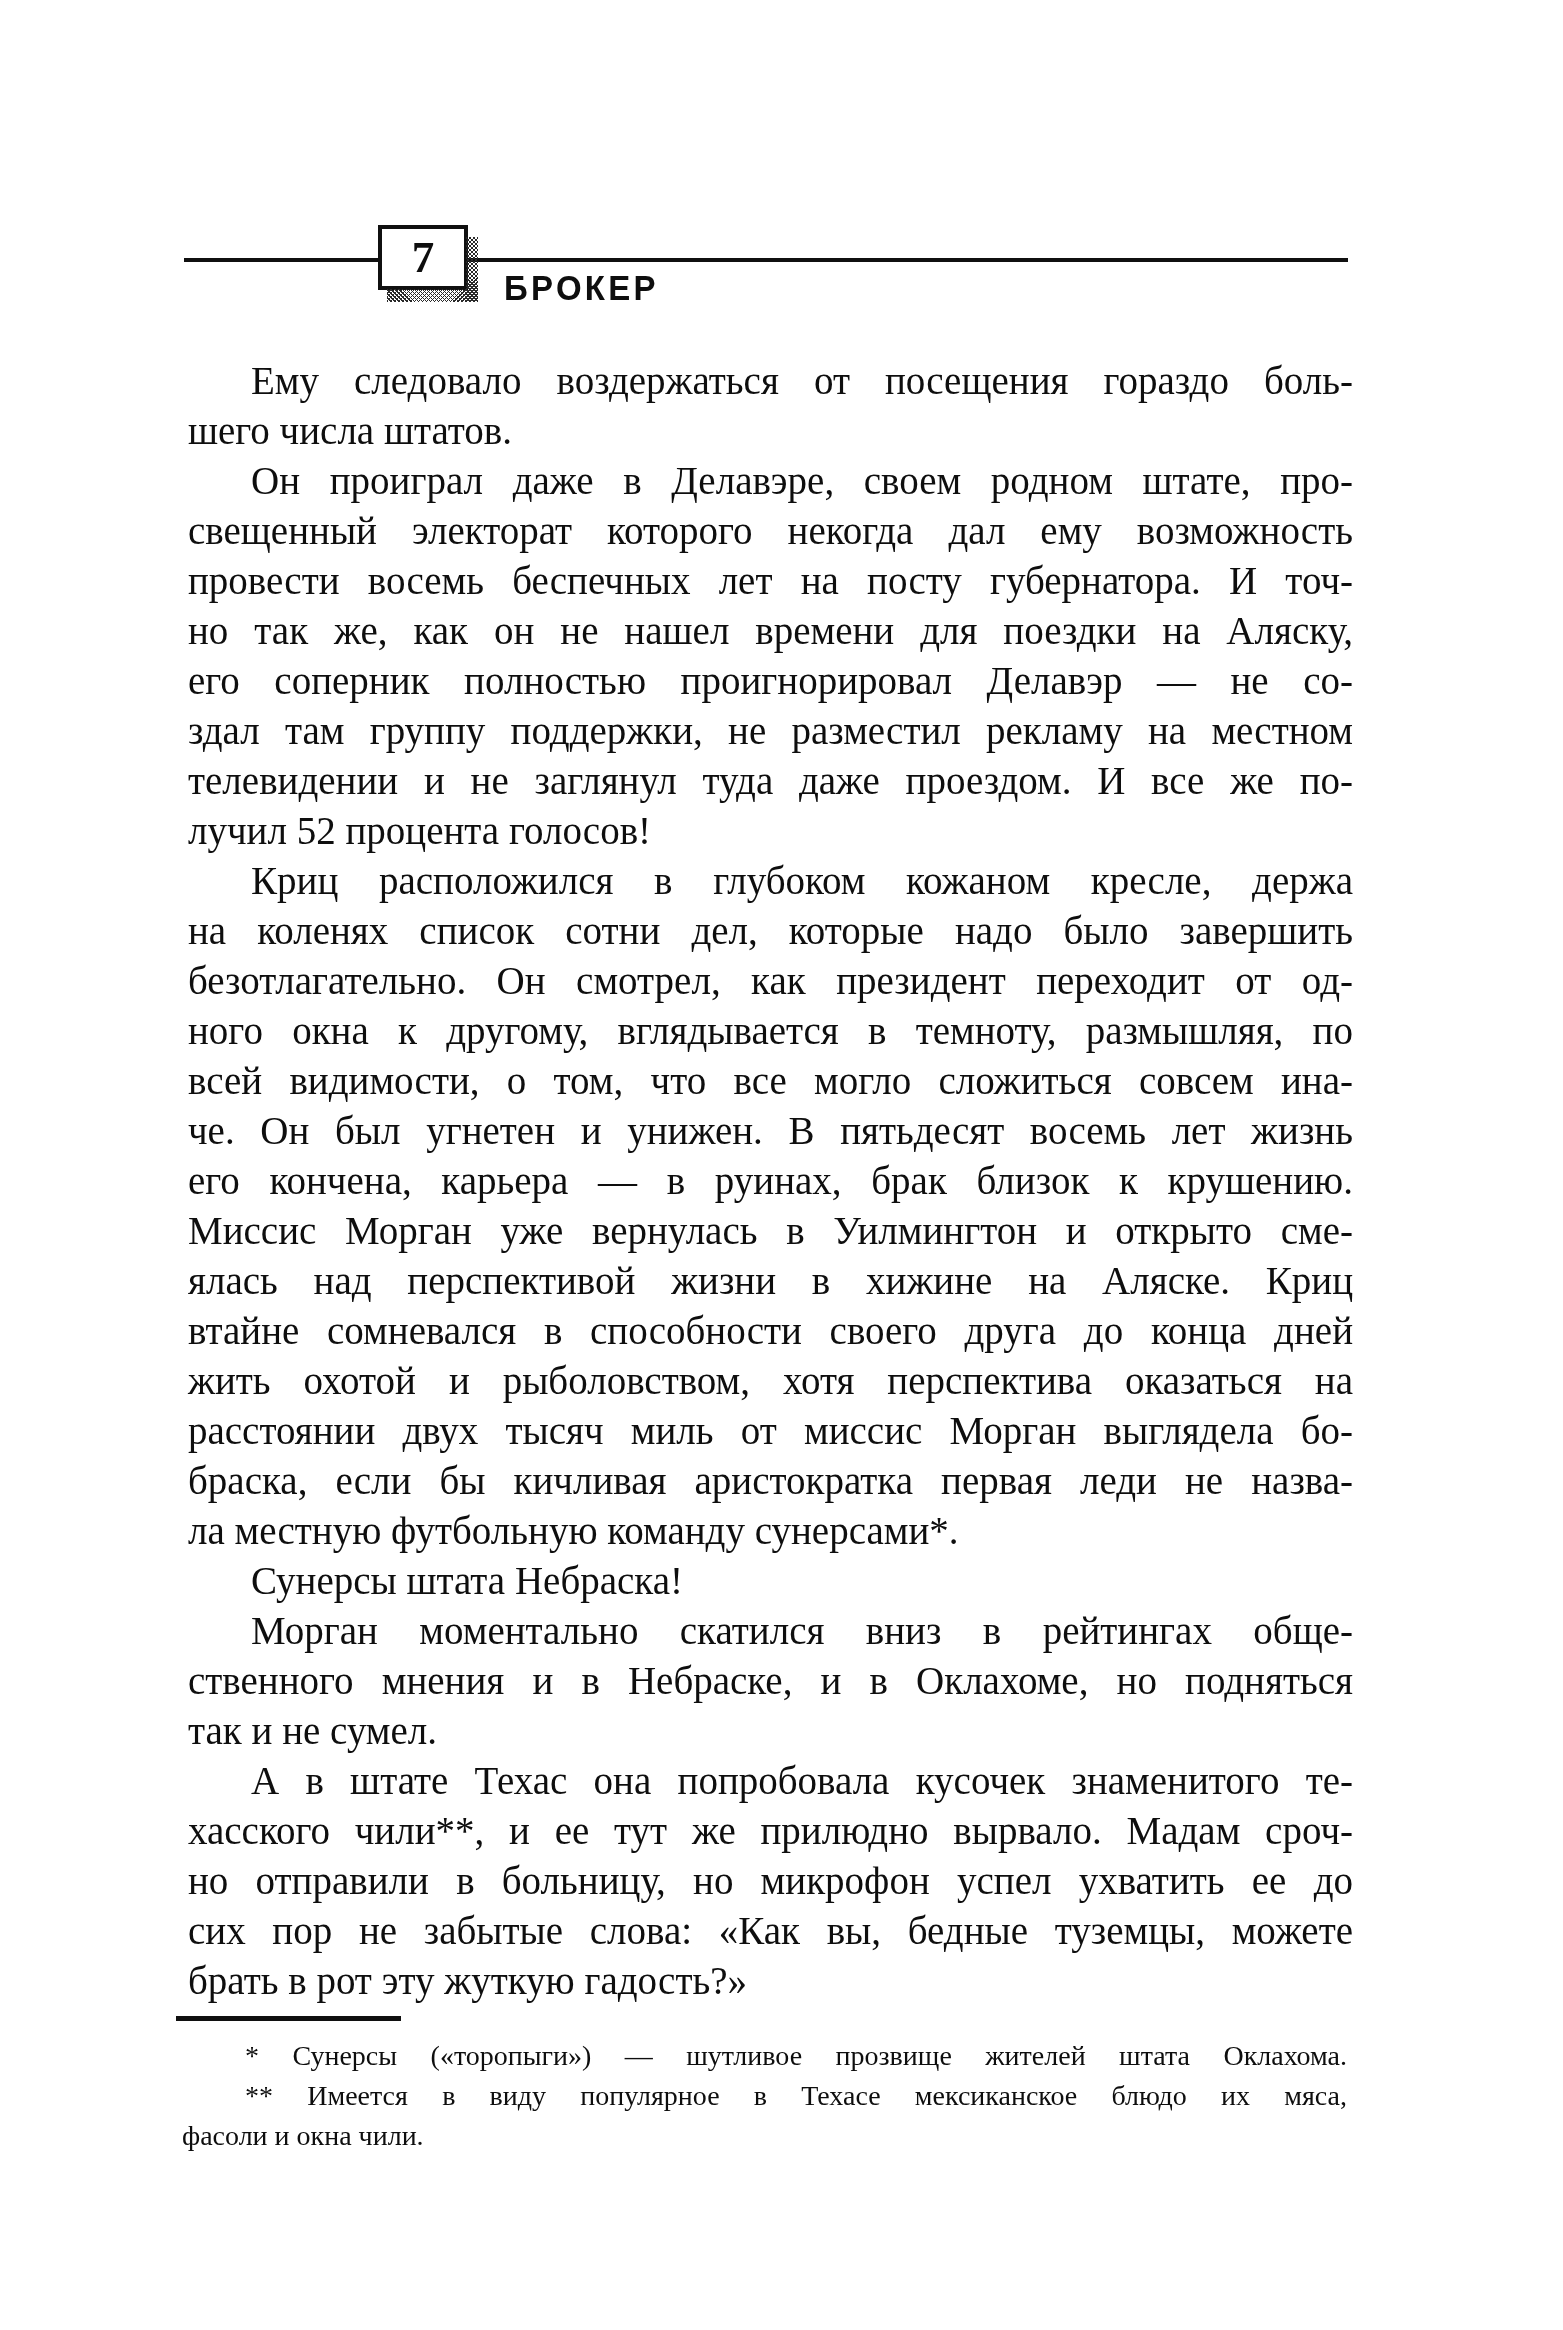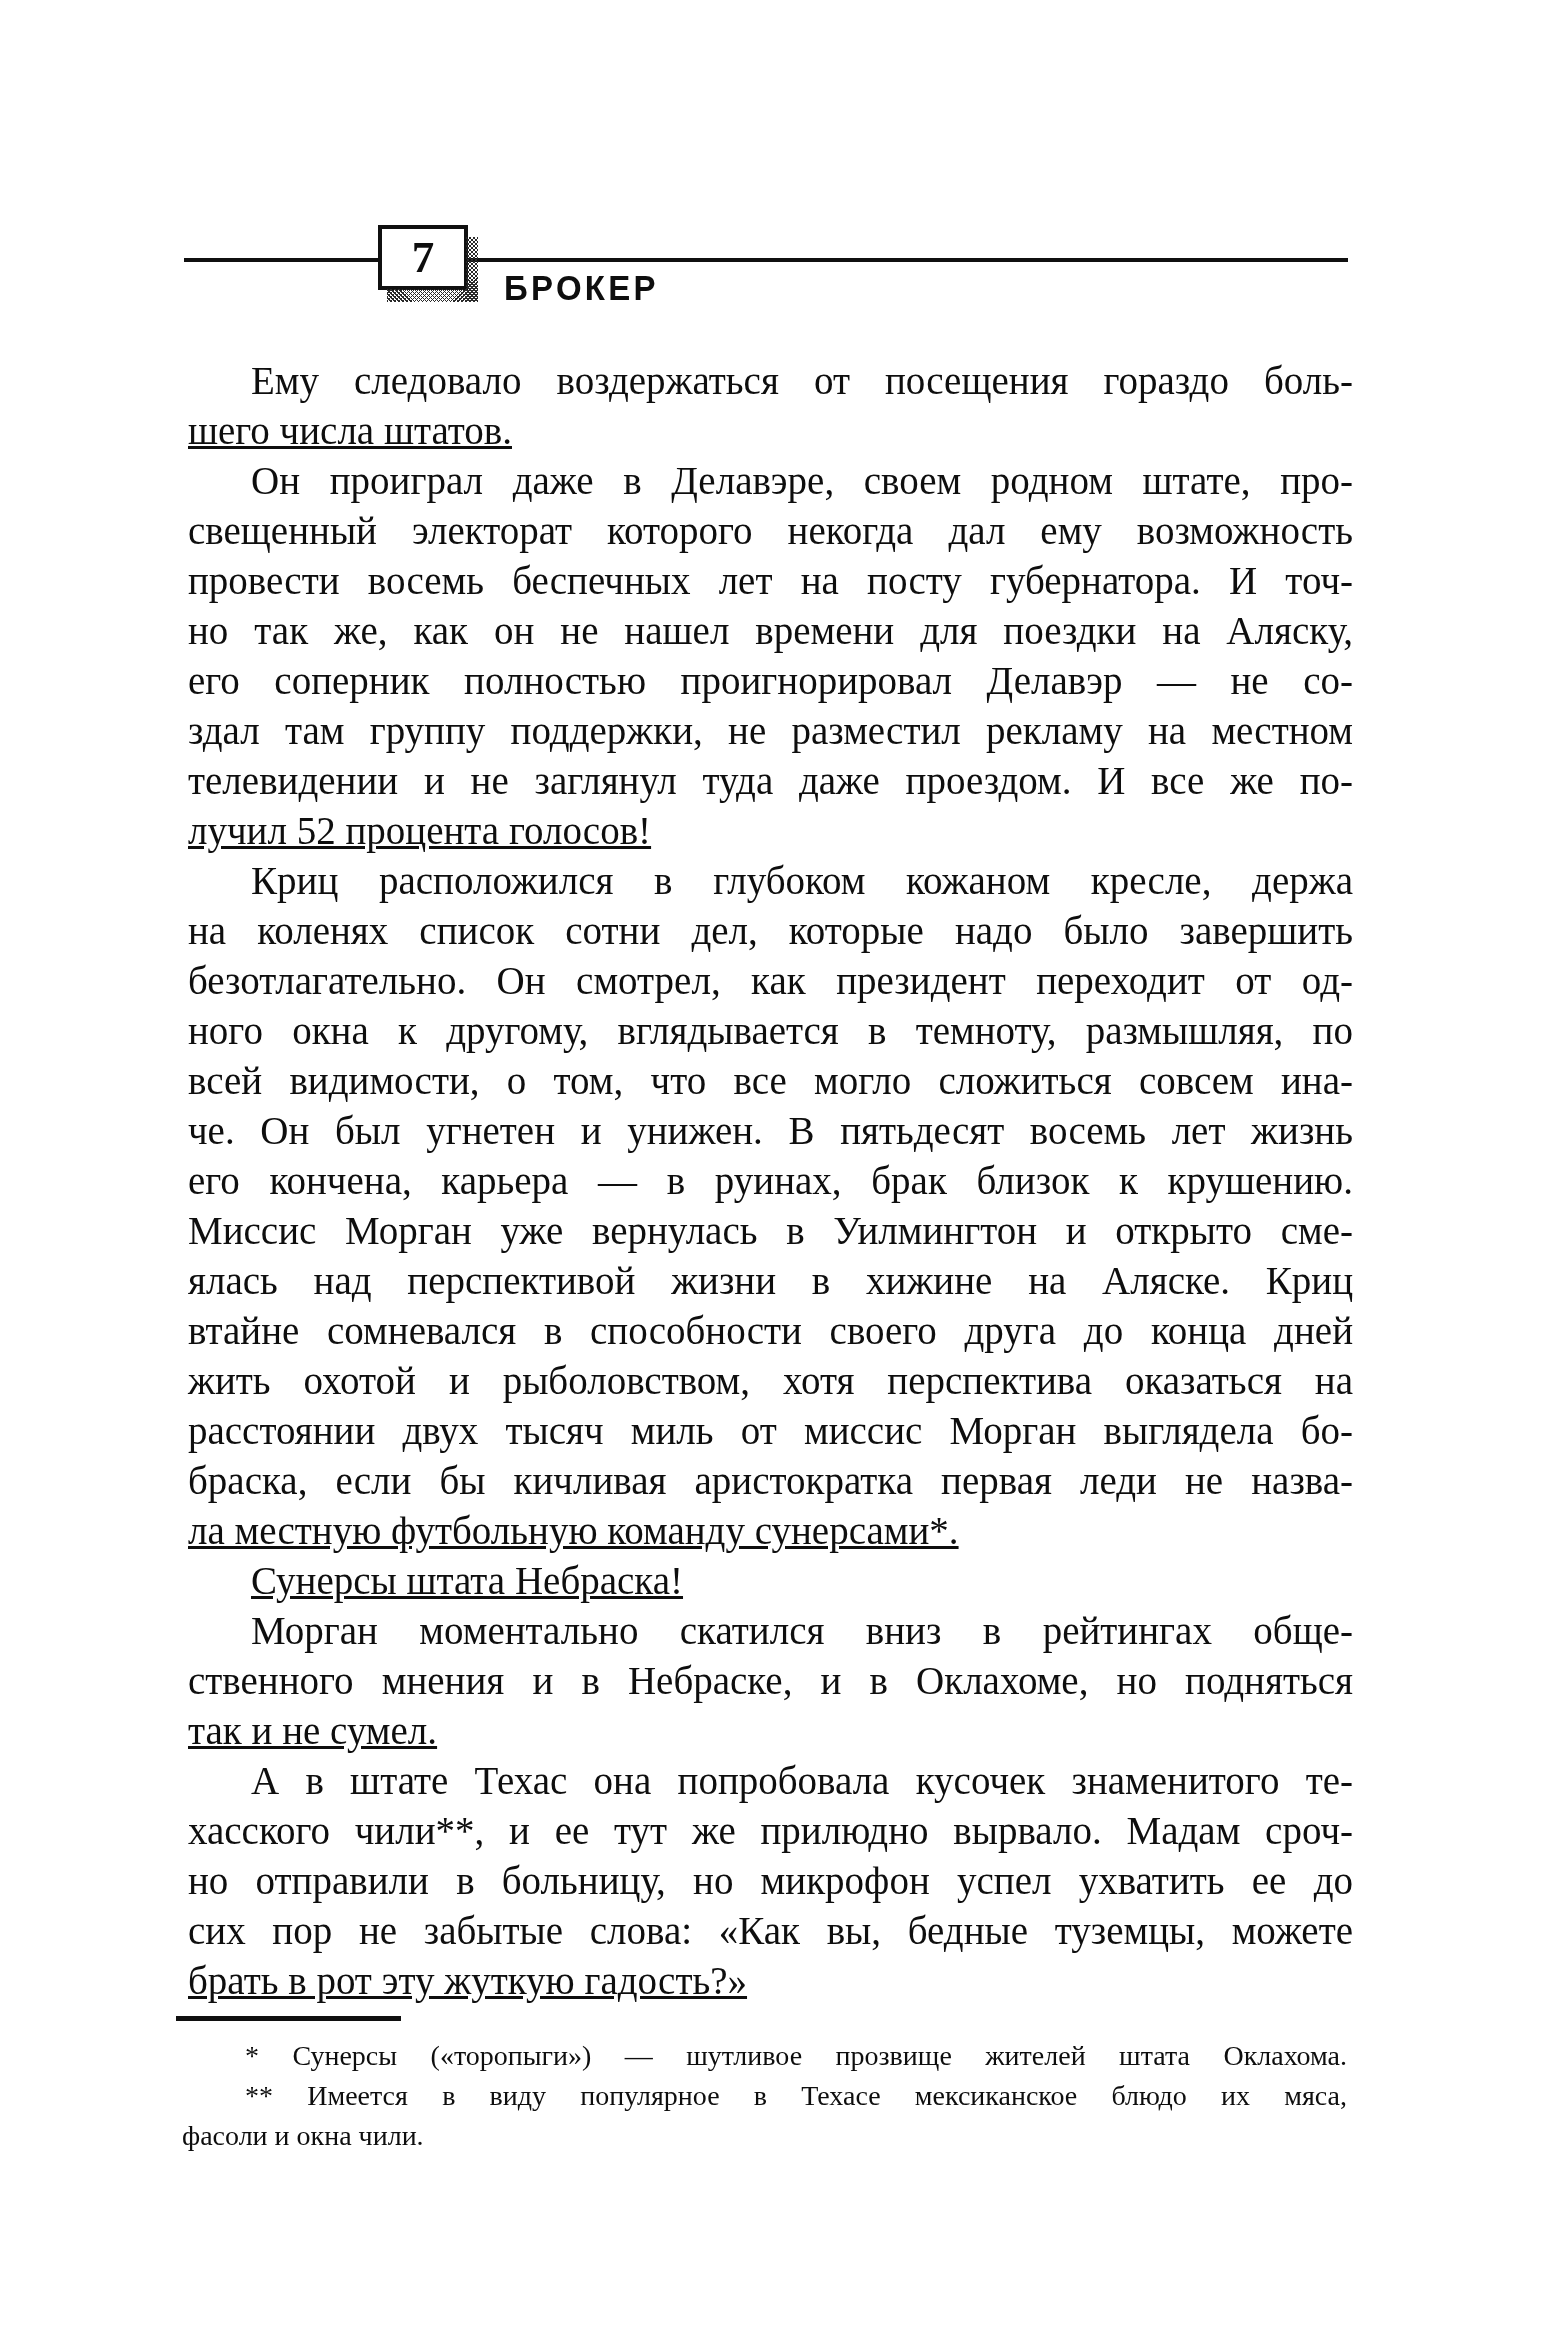--- a/index.html
+++ b/index.html
@@ -72,21 +72,21 @@
     margin-top: 32px;
   }
   .ln {
     height: 50px;
     line-height: 50px;
     font-size: 39px;
     text-align: justify;
     text-align-last: justify;
   }
   .ln.indent { text-indent: 63px; }
-  .ln.end { text-align-last: left; text-decoration: underline; }
+  .ln.end { text-align-last: left; }
   
   .footnote-separator {
     position: absolute;
     left: 176px; top: 2016px;
     width: 225px; height: 5.1px;
     background: #101010;
   }
   .footnotes {
     position: absolute;
     left: 182px; top: 2036px;

